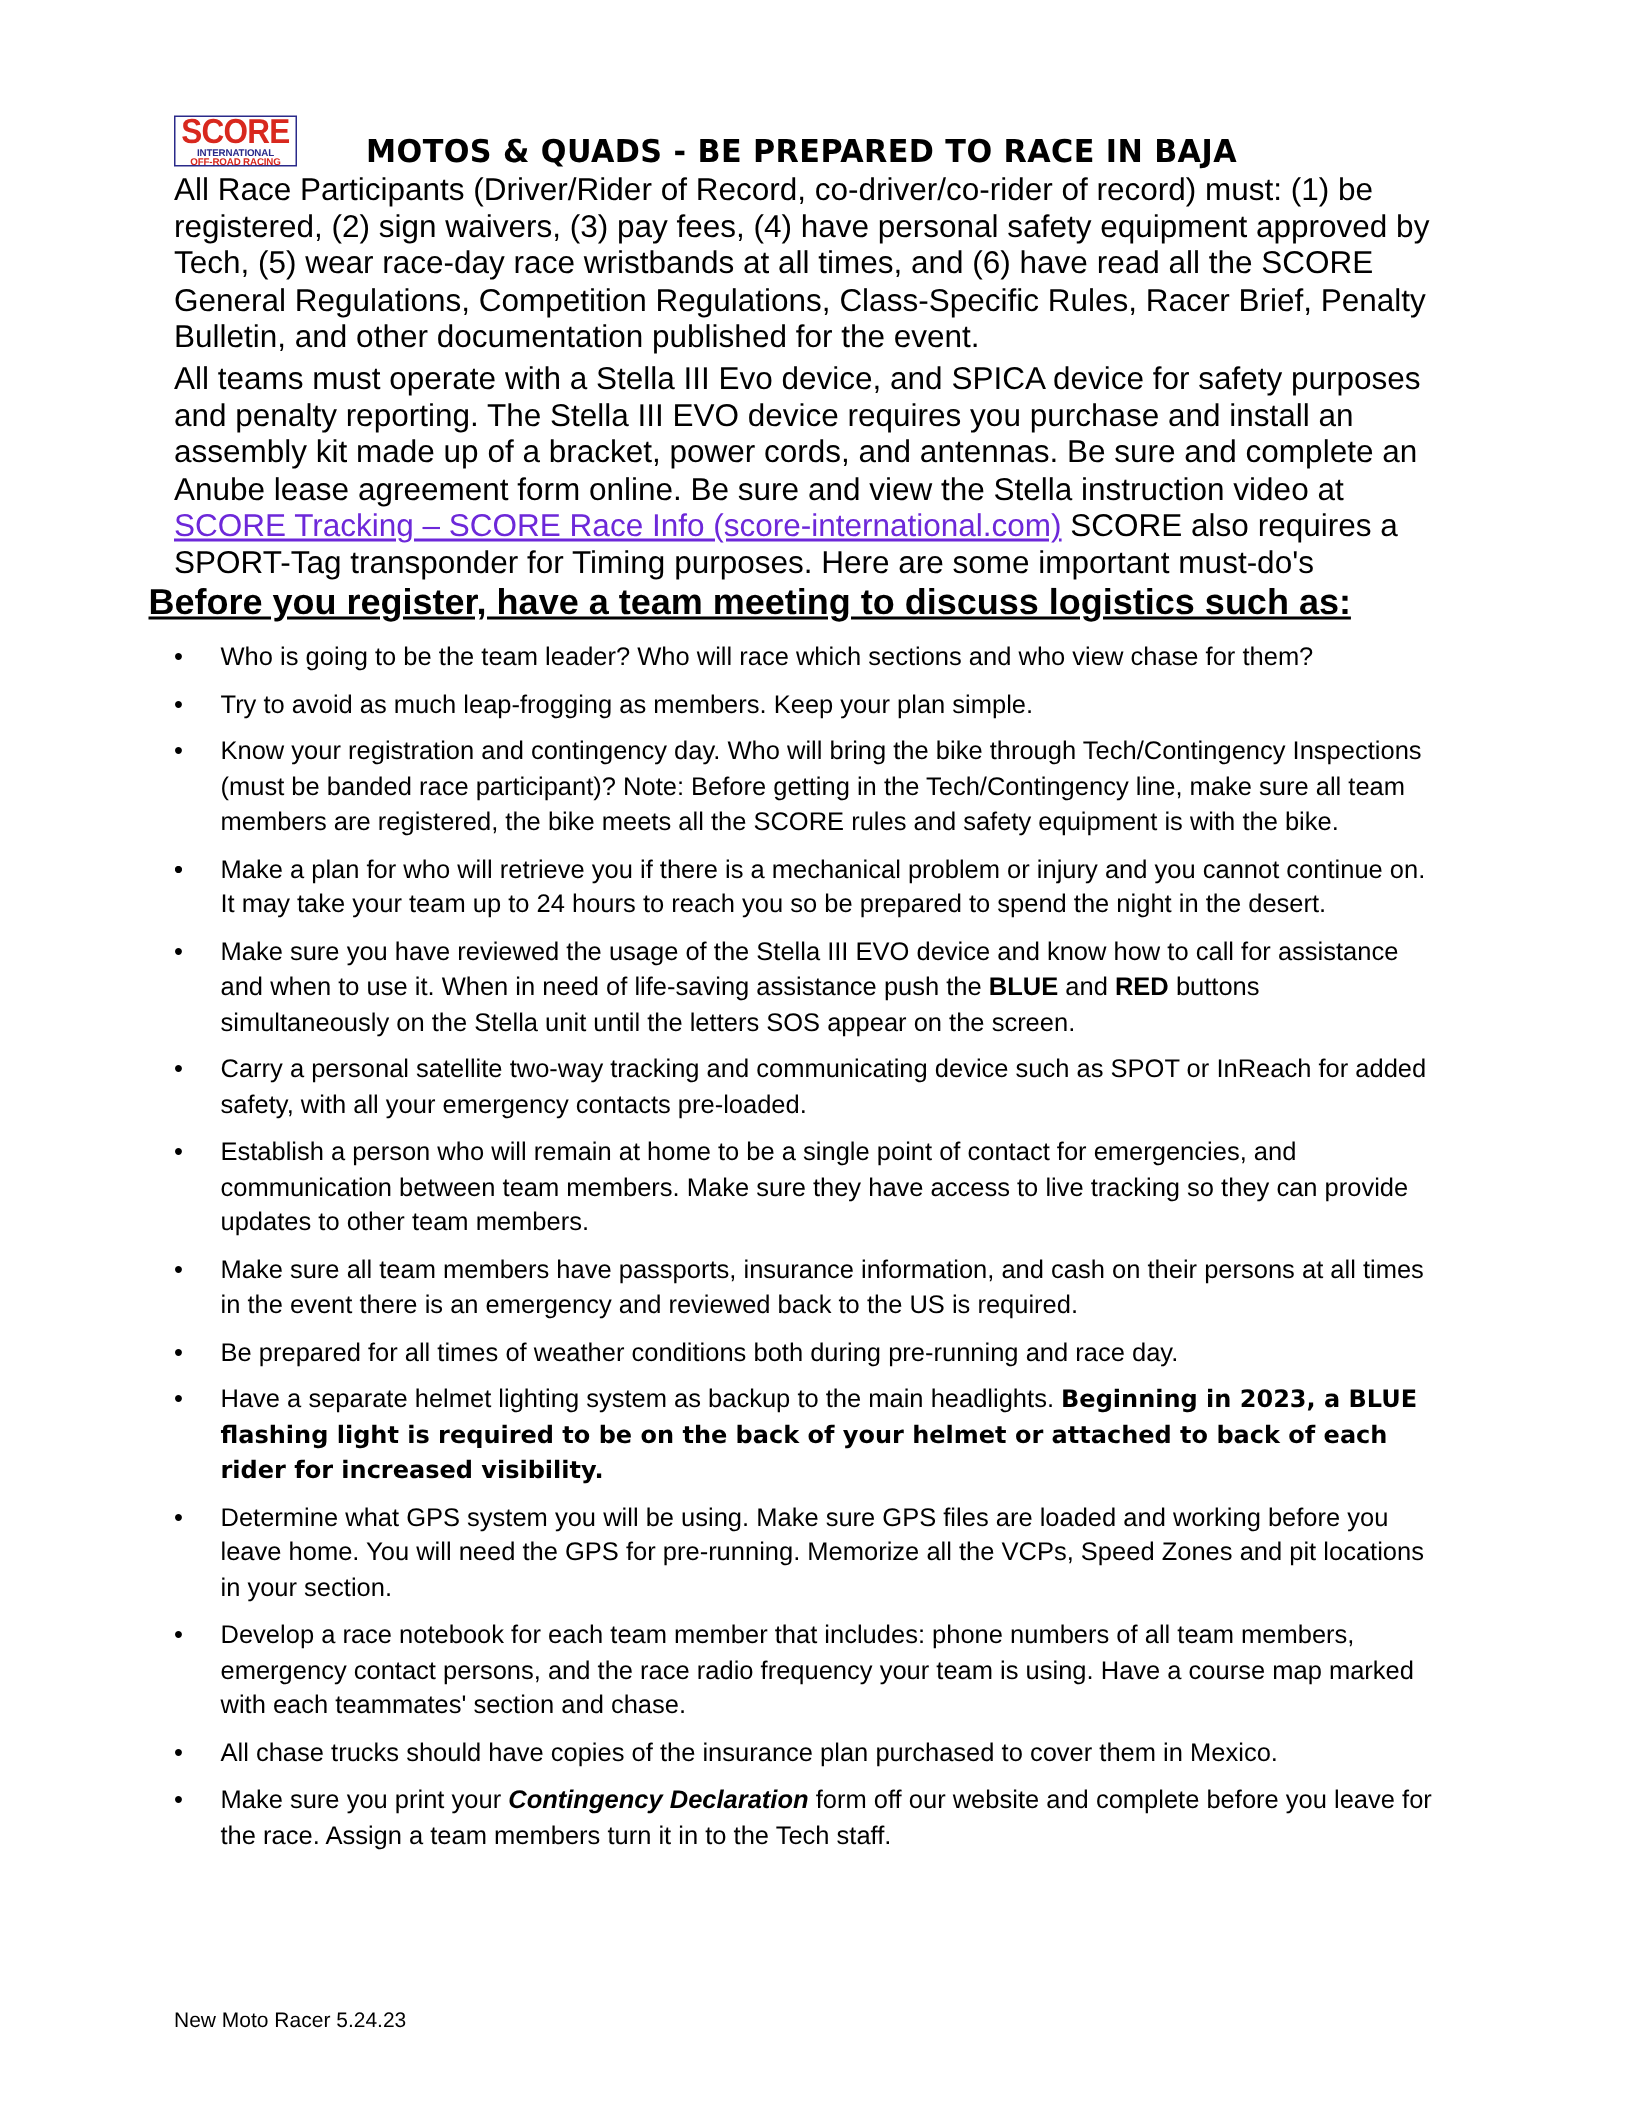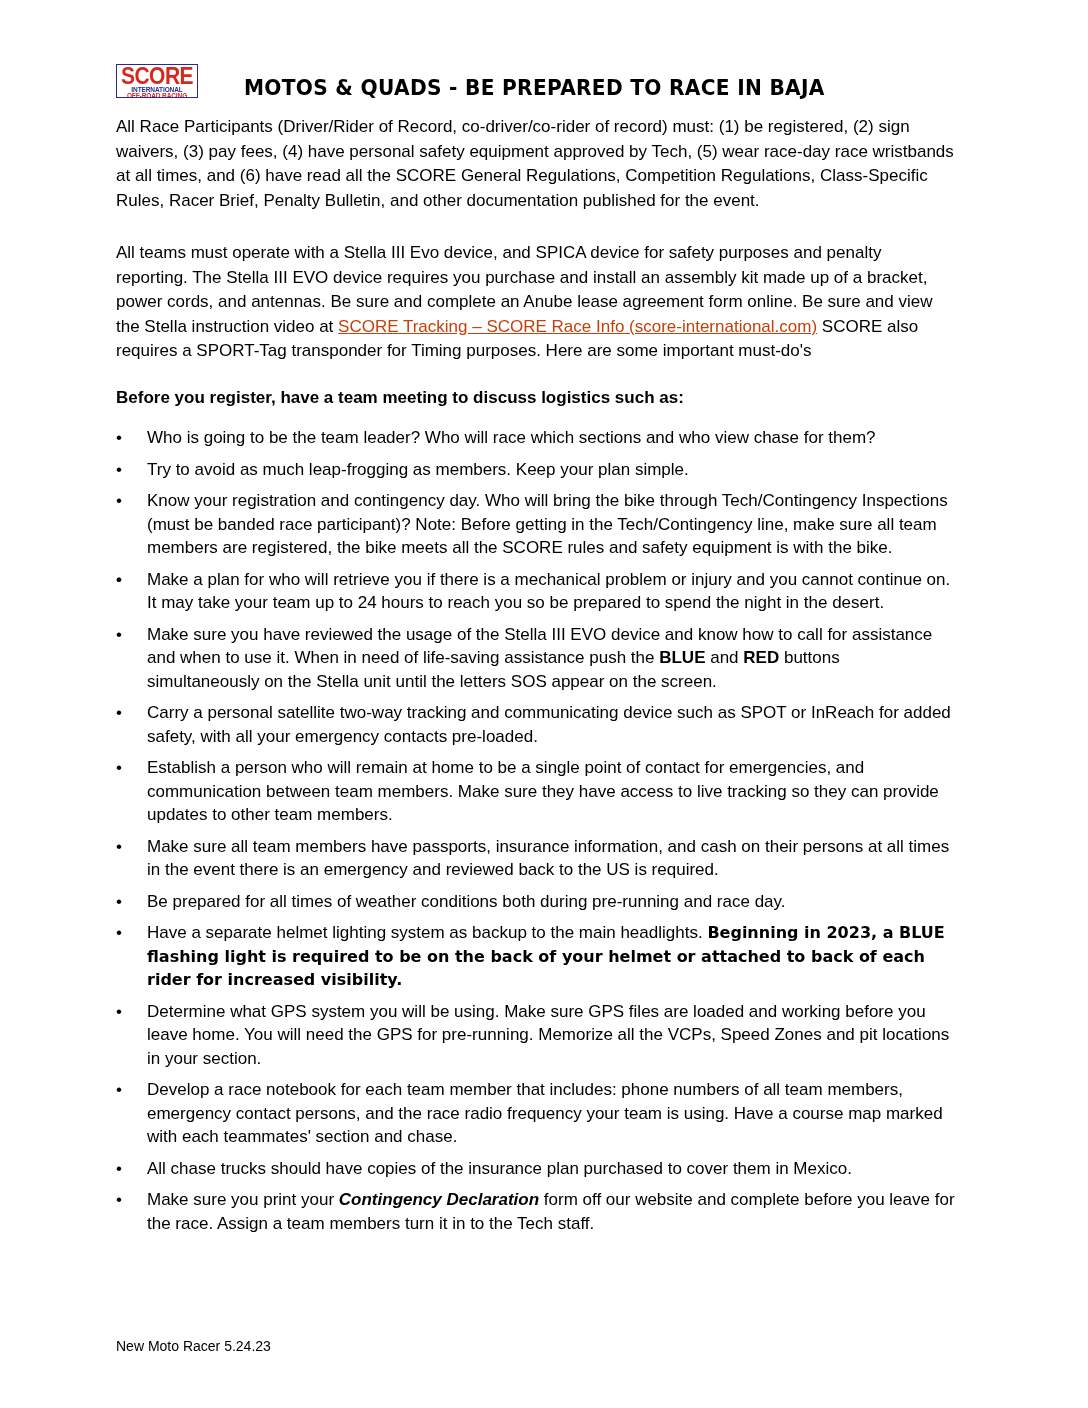--- a/index.html
+++ b/index.html
@@ -1,21 +1,21 @@
 <!DOCTYPE html>
 <html><head>
   <meta charset="utf-8">
   <style>
     html, body { margin: 0; padding: 0; background: #ffffff; }
     body {
       width: 1088px; height: 1408px; position: relative; overflow: hidden;
       font-family: "Liberation Sans", sans-serif; color: #000;
     }
     .page { position: absolute; left: 0; top: 0; width: 1088px; height: 1408px; }
-    .header { position: absolute; left: 116px; top: 64px; width: 830px; height: 40px; }
+    .header { position: absolute; left: 116px; top: 77px; width: 830px; height: 40px; }
     .logo {
       position: absolute; left: 0; top: 0; width: 82px; height: 34px;
       border: 1px solid #2a2a8a; background: #fff; box-sizing: border-box;
       text-align: center; overflow: hidden;
     }
     .logo-main {
       display: block; color: #d8281e; font-weight: bold; font-size: 21px;
       line-height: 20px; letter-spacing: -0.5px; margin-top: 1px;
       transform: scaleY(1.1); font-family: "Liberation Sans", sans-serif;
     }
@@ -24,28 +24,29 @@
       letter-spacing: -0.1px; font-family: "Liberation Sans", sans-serif;
     }
     .logo-sub1 { color: #2a2a8a; margin-top: 1px; }
     .logo-sub2 { color: #d8281e; }
     .title {
       position: absolute; left: 128px; top: 12px; font-size: 21px; font-weight: bold;
       letter-spacing: 0.3px; white-space: nowrap;
       font-family: "DejaVu Sans", sans-serif; transform: scaleX(0.96); transform-origin: left;
     }
     .body-text {
-      position: absolute; left: 116px; width: 840px; font-size: 17px; line-height: 24.5px;
+      position: absolute; left: 116px; width: 840px; font-size: 21px; line-height: 24.5px;
     }
     .p1 { top: 115px; }
     .p2 { top: 241px; }
-    a.link { color: #c2410c; }
+    a.link { color: #6d28d9; }
     .h2 {
-      position: absolute; left: 116px; top: 388px; font-size: 17px; font-weight: bold;
+      position: absolute; left: 99px; top: 388px; font-size: 24px; font-weight: bold;
       white-space: nowrap;
+      text-decoration: underline;
     }
     .list { position: absolute; left: 116px; top: 426px; width: 840px; margin: 0; padding: 0; list-style: none; }
     .li { position: relative; padding-left: 31px; font-size: 17px; line-height: 23.5px; }
     .bullet { position: absolute; left: 0; top: 0; }
     .heavy { font-weight: bold; font-family: "DejaVu Sans", sans-serif; font-size: 16px; }
     .bi { font-weight: bold; font-style: italic; }
     .footer { position: absolute; left: 116px; top: 1338px; font-size: 14px; }
   </style>
 </head>
 <body>

